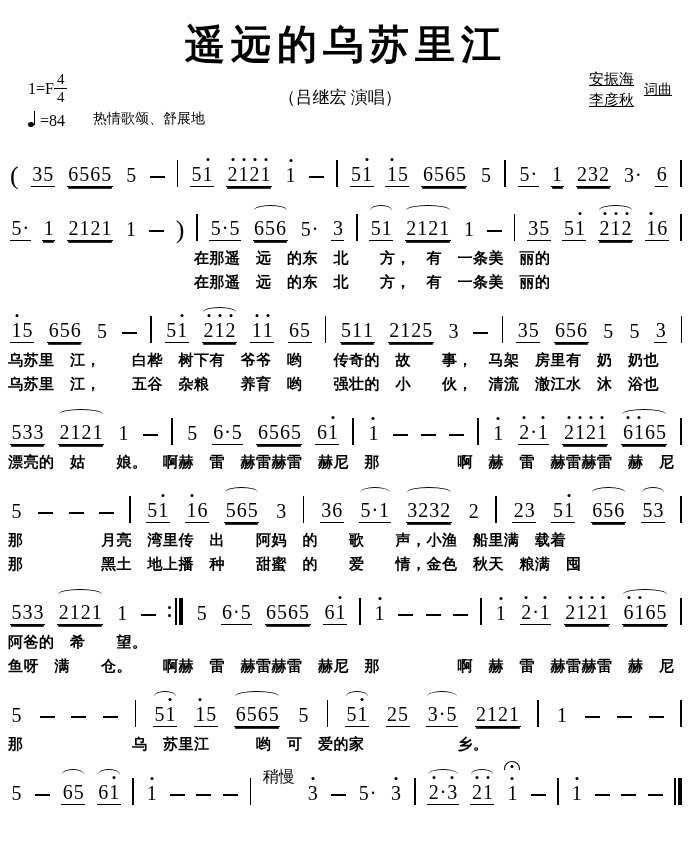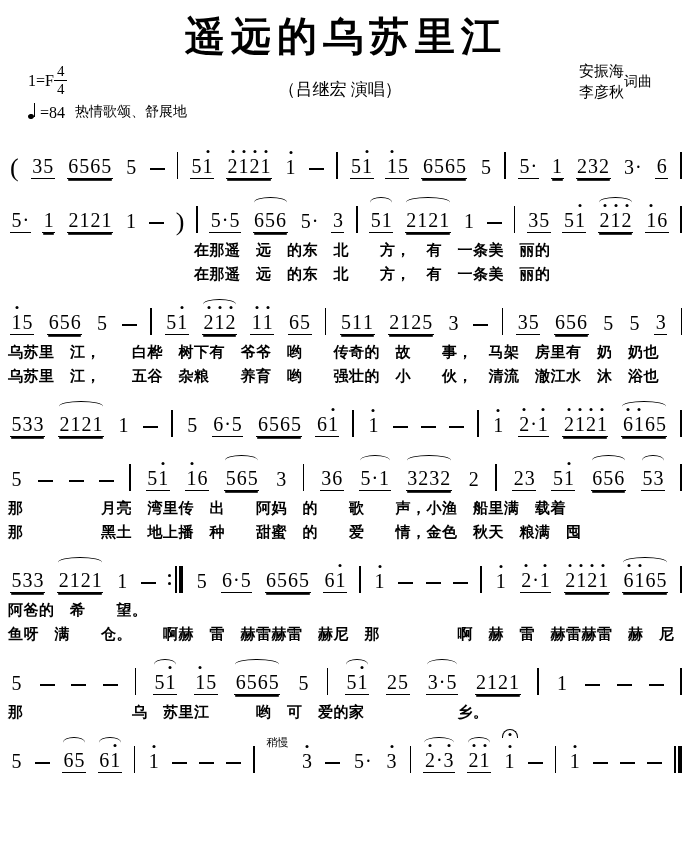--- a/index.html
+++ b/index.html
@@ -5,35 +5,35 @@
   html,body{margin:0;padding:0;background:#ffffff;}
   body{
     width:692px;height:842px;overflow:hidden;color:#000;
     font-family:"Liberation Serif","DejaVu Serif",serif;
   }
   .page{position:relative;width:676px;height:830px;padding:4px 8px;}
 
   
   .title{
     text-align:center;font-size:40px;font-weight:700;letter-spacing:6px;
-    line-height:1.15;margin-top:10px;
+    line-height:1.15;margin-top:18px;
   }
   .meta-row{position:relative;height:66px;margin-top:2px;}
   .key-block{position:absolute;left:20px;top:2px;font-size:16px;line-height:1.2;}
   .key-line{display:flex;align-items:center;}
   .meter{display:inline-flex;flex-direction:column;align-items:center;line-height:1;font-size:15px;}
   .meter .m-top{border-bottom:1px solid #000;padding:0 3px 1px;}
   .meter .m-bot{padding-top:1px;}
   .tempo-line{display:flex;align-items:flex-start;gap:4px;margin-top:6px;}
   .qnote{position:relative;display:inline-block;width:7px;height:16px;margin-right:1px;}
   .qnote::before{content:"";position:absolute;left:0;bottom:0;width:6px;height:5px;background:#000;border-radius:50%;transform:rotate(-15deg);}
   .qnote::after{content:"";position:absolute;right:0;top:0;width:1.5px;height:14px;background:#000;}
-  .expr{font-size:14px;margin-left:6px;font-family:Liberation Sans, sans-serif;}
+  .expr{font-size:14px;margin-left:24px;font-family:Liberation Serif, serif;}
   .subtitle{position:absolute;left:0;right:12px;top:16px;text-align:center;font-size:17px;}
-  .credits{position:absolute;right:32px;top:0;display:flex;align-items:center;font-size:15px;}
+  .credits{position:absolute;right:12px;top:0;display:flex;align-items:center;gap:10px;font-size:15px;text-decoration:underline;}
   .credit-names{display:flex;flex-direction:column;gap:3px;text-align:center;line-height:1.2;}
   .credit-role{font-size:14px;}
 
   
   .system{margin-top:10px;}
   .notes-row{
     display:flex;align-items:flex-end;justify-content:space-between;
     padding:15px 2px 3px;height:26px;position:relative;
   }
   .note{position:relative;font-size:20px;line-height:1;display:inline-block;}
@@ -41,21 +41,21 @@
   .ch{display:inline-block;position:relative;padding:0 0.5px;font-style:normal;}
   .u1{border-bottom:1.5px solid #000;}
   .u2{border-bottom:1.5px solid #000;box-shadow:0 3px 0 -1.2px #000;}
   .hi::before{content:"";position:absolute;top:-6px;left:50%;transform:translateX(-50%);
     width:3px;height:3px;border-radius:50%;background:#000;}
   .tie::before{content:"";position:absolute;top:-13px;left:1px;right:1px;height:10px;
     border-top:1.6px solid #000;border-radius:100% 100% 0 0;}
   .bar{width:1.5px;height:27px;background:#000;align-self:flex-end;}
   .dash{width:15px;height:2px;background:#000;align-self:flex-end;margin-bottom:9px;}
   .paren{font-size:26px;line-height:0.85;align-self:flex-end;}
-  .tempo-label{align-self:flex-start;font-size:11px;white-space:nowrap;
+  .tempo-label{align-self:flex-start;font-size:16px;white-space:nowrap;
     font-family:"Liberation Sans","DejaVu Sans",sans-serif;margin-top:-12px;}
   .bar-final,.bar-repeat{display:inline-flex;gap:2px;align-self:flex-end;height:27px;align-items:stretch;}
   .bar-final .thin,.bar-repeat .thin{display:inline-block;width:1.5px;background:#000;font-style:normal;}
   .bar-final .thick,.bar-repeat .thick{display:inline-block;width:4px;background:#000;font-style:normal;}
   .rdots{display:inline-flex;flex-direction:column;justify-content:center;gap:5px;margin-right:2px;}
   .rdots i{display:block;width:3px;height:3px;border-radius:50%;background:#000;}
   .ferm{position:absolute;top:-22px;left:50%;transform:translateX(-50%);
     width:14px;height:8px;border:1.6px solid #000;border-bottom:none;border-radius:14px 14px 0 0;}
   .fdot{position:absolute;left:50%;top:3px;transform:translateX(-50%);width:3px;height:3px;
     border-radius:50%;background:#000;}
@@ -380,20 +380,21 @@
               <span class="ch hi">1</span>
             </span></span>
           <span class="note tie"><span class="chars u2">
               <span class="ch hi">6</span>
               <span class="ch hi">1</span>
               <span class="ch">6</span>
               <span class="ch">5</span>
             </span></span>
           <span class="bar"></span>
         </div>
+        <div class="lyric-row"><span class="lyric-text">漂亮的　姑　　娘。　啊赫　雷　赫雷赫雷　赫尼　那　　　　　啊　赫　雷　赫雷赫雷　赫　尼</span></div>
       </div>
       <div class="system">
         <div class="notes-row">
           <span class="note"><span class="chars u0">
               <span class="ch">5</span>
             </span></span>
           <span class="dash"></span>
           <span class="dash"></span>
           <span class="dash"></span>
           <span class="bar"></span>

